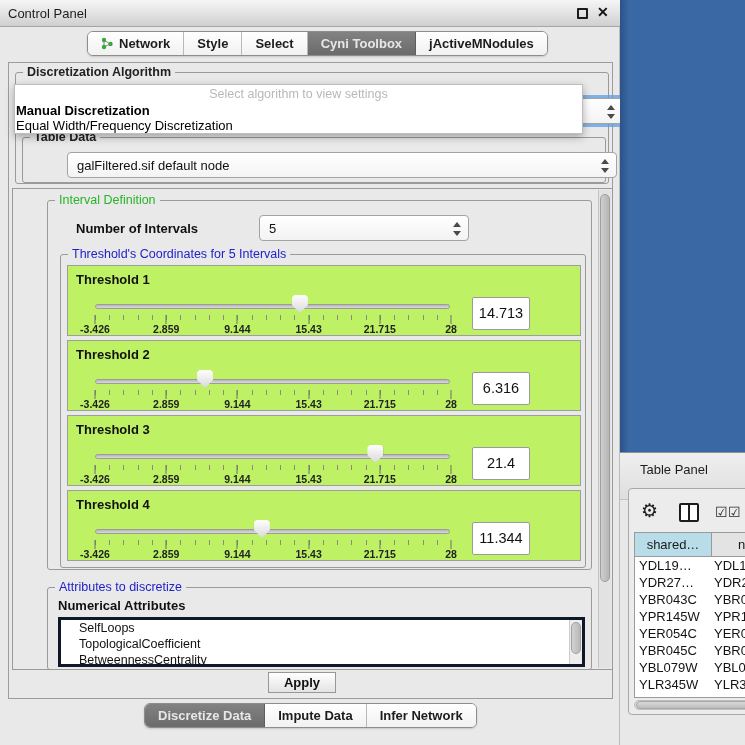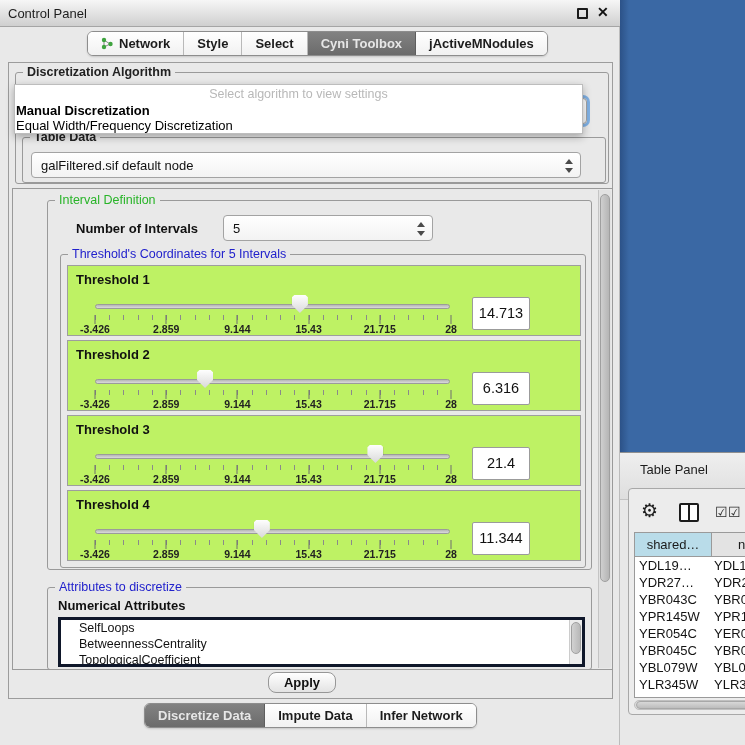--- a/index.html
+++ b/index.html
@@ -29,21 +29,21 @@
   #content { position:absolute; left:8px; top:62px; width:605px; height:637px; border:1px solid #9c9c9c; background:#e9e9e9; }
 
   
   .group { position:absolute; border:1px solid #9a9a9a; border-radius:3px; }
   .gtitle { position:absolute; top:-8px; left:7px; background:#e9e9e9; padding:0 4px; font-size:12.5px; white-space:nowrap; }
   .gtitle.bold { font-weight:bold; color:#222; }
   .gtitle.green { color:#28b428; }
   .gtitle.blue { color:#2121cc; }
 
   
-  .combo { position:absolute; background:linear-gradient(#ffffff,#f3f3f3); border:1px solid #a3a3a3; border-radius:4px; height:26px; }
+  .combo { position:absolute; background:linear-gradient(#ffffff,#f3f3f3); border:1px solid #a3a3a3; border-radius:4px; height:26px;margin-left:36px; }
   .combo .cval { position:absolute; left:9px; top:5px; font-size:13px; color:#111; white-space:nowrap; }
   .stepper { position:absolute; right:7px; top:5px; width:9px; height:16px; }
   .stepper .up, .stepper .dn { position:absolute; left:1px; width:0; height:0; border-left:4px solid transparent; border-right:4px solid transparent; }
   .stepper .up { top:1px; border-bottom:5px solid #4a4a4a; }
   .stepper .dn { bottom:1px; border-top:5px solid #4a4a4a; }
   #focus-combo { left:22px; top:96px; width:563px; box-shadow:0 0 0 3px rgba(92,156,224,.75); }
 
   
   #algo-popup { position:absolute; left:14px; top:84px; width:569px; height:50px; background:#ffffff;
     border:1px solid #bdbdbd; box-shadow:0 3px 8px rgba(0,0,0,.3); z-index:40; }
@@ -81,21 +81,21 @@
     font-size:14.5px; color:#111; text-align:center; line-height:31px; }
 
   #attr-group { left:34px; top:398px; width:545px; height:83px; }
   #attr-sub { position:absolute; left:10px; top:10px; font-size:13px; font-weight:bold; color:#111; }
   #attr-list { position:absolute; left:10px; top:29px; width:527px; height:50px; background:#fff; border:3px solid #0f172a; overflow:hidden; }
   #attr-list .li { padding-left:18px; font-size:12.5px; color:#111; height:16px; line-height:16px; white-space:nowrap; }
   #attr-list .lscroll { position:absolute; right:0; top:0; width:13px; height:100%; background:#ededed; border-left:1px solid #ccc; }
   #attr-list .lthumb { position:absolute; left:1px; top:2px; width:10px; height:32px; background:linear-gradient(to right,#d2d2d2,#b8b8b8); border:1px solid #a0a0a0; border-radius:6px; }
 
   #apply-btn { position:absolute; left:268px; top:672px; width:68px; height:21px;
-    background:linear-gradient(#ffffff,#e3e3e3); border:1px solid #979797; border-radius:8px;
+    background:linear-gradient(#ffffff,#e3e3e3); border:1px solid #979797; border-radius:0;
     font-size:13px; font-weight:600; color:#111; text-align:center; line-height:19px; }
 
   
   #desktop { position:absolute; left:620px; top:0; width:125px; height:452px; background:#3a68a4; }
   #desktop::before { content:""; position:absolute; left:0; top:0; width:9px; height:100%;
     background:linear-gradient(to right, #2c5288, rgba(58,104,164,0)); }
 
   #tp-header { position:absolute; left:620px; top:452px; width:125px; height:48px;
     background:linear-gradient(#efefef,#dedede); border-top:1px solid #8f8f8f; border-bottom:1px solid #c2c2c2; }
   #tp-header .ttitle { position:absolute; left:20px; top:9px; font-size:13px; color:#1d1d1d; }
@@ -304,22 +304,22 @@
               <div class="vbox">11.344</div>
             </div>
           </div>
         </div>
 
         <div class="group" id="attr-group">
           <span class="gtitle blue">Attributes to discretize</span>
           <span id="attr-sub">Numerical Attributes</span>
           <div id="attr-list">
             <div class="li">SelfLoops</div>
+            <div class="li">TopologicalCoefficient</div>
             <div class="li">BetweennessCentrality</div>
-            <div class="li">TopologicalCoefficient</div>
             <div class="lscroll">
                 <div class="lthumb"></div>
               </div>
           </div>
         </div>
       </div>
     </div>
 
     <div id="apply-btn">Apply</div>
 

